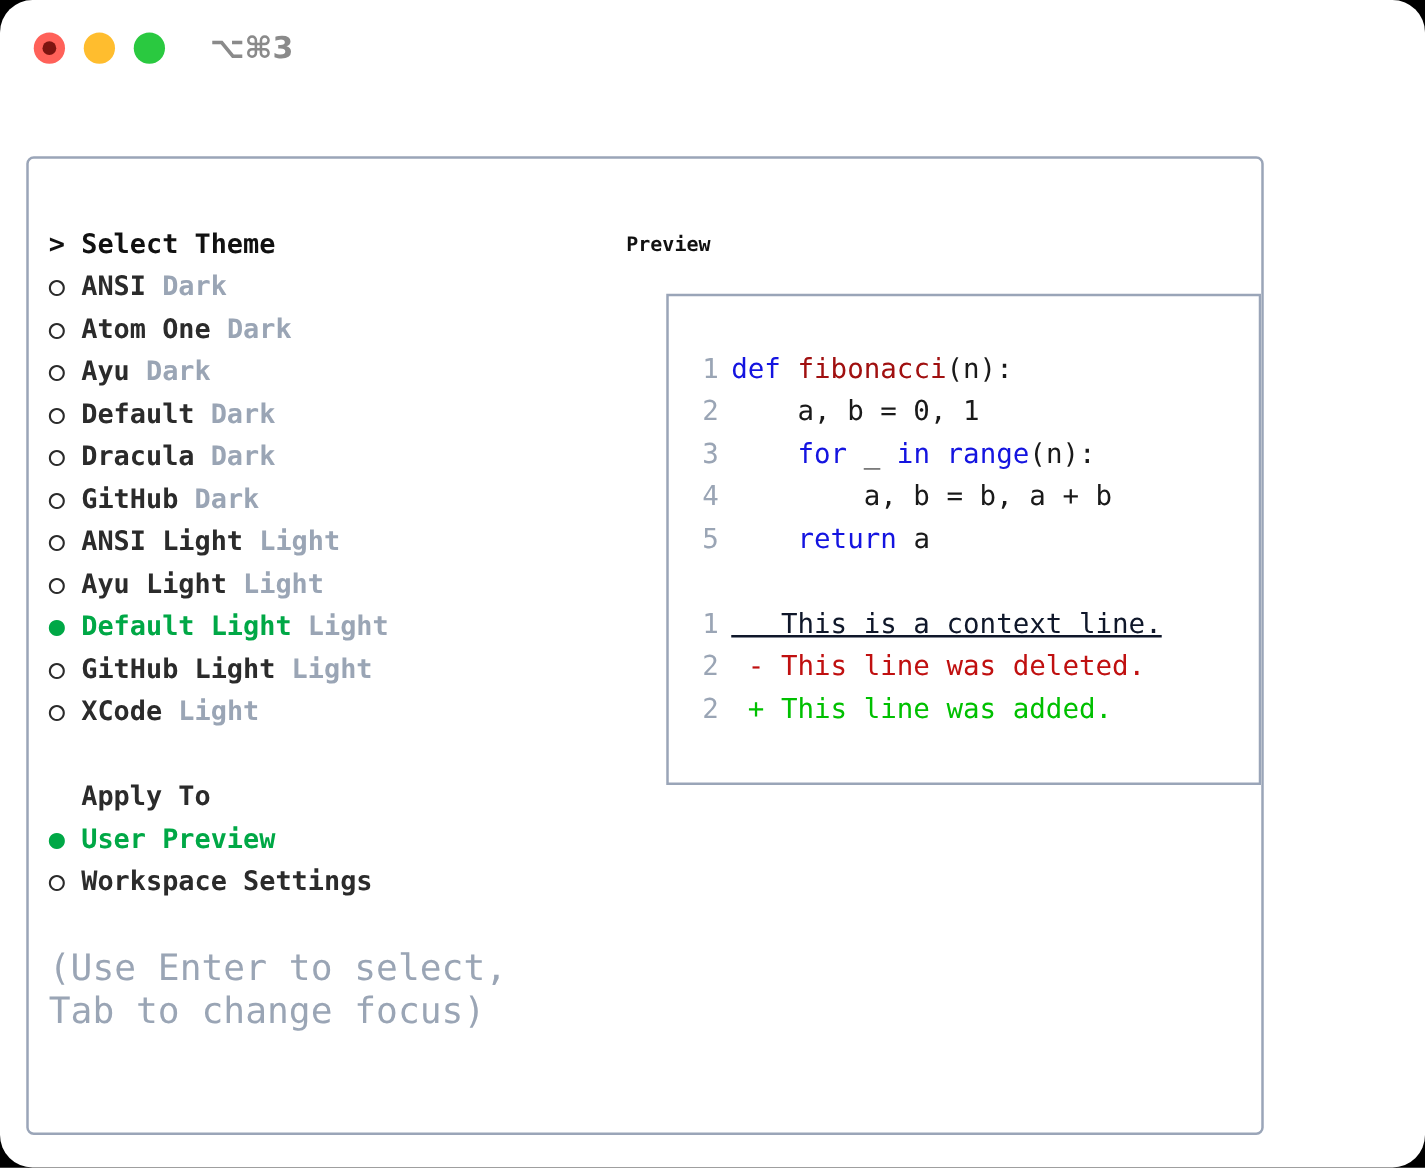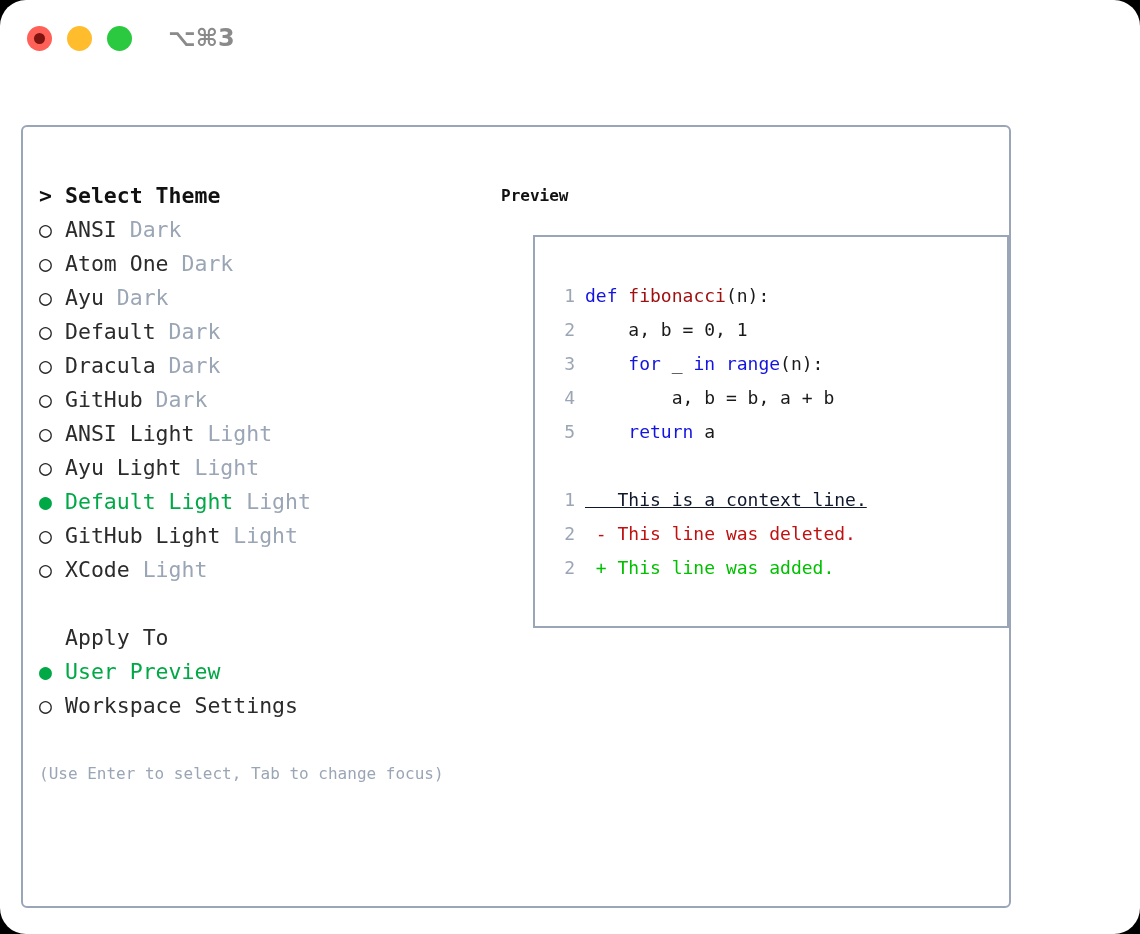--- a/index.html
+++ b/index.html
@@ -83,40 +83,41 @@
     width: 490px;
   }
 
   
   .row {
     height: 34px;
     line-height: 34px;
     font-size: 21.5px;
     white-space: nowrap;
     color: #2b2b2b;
+    font-weight: bold;
   }
   .hdr {
     font-weight: bold;
     color: #111111;
   }
   .marker {
     display: inline-block;
     width: 26px;
   }
   .tag {
     color: #9aa5b5;
   }
   .sel {
     color: #00a846;
   }
   .spacer-row { height: 34px; }
 
   #hint {
     margin-top: 34px;
-    font-size: 16px;
+    font-size: 29px;
     line-height: 34px;
     color: #9aa5b5;
     width: 410px;
   }
 
   
   #preview-title {
     font-size: 16px;
     line-height: 34px;
     font-weight: bold;
@@ -127,21 +128,21 @@
     left: 32px; top: 56px;
     width: 476px;
     height: 393px;
     border: 2px solid #9aa5b8;
     box-sizing: border-box;
     background: #ffffff;
   }
   #code {
     position: absolute;
     left: 14px; top: 42px;
-    font-size: 18px;
+    font-size: 22px;
     line-height: 34px;
   }
   .cline { white-space: pre; height: 34px; }
   .ln {
     display: inline-block;
     width: 26px;
     text-align: right;
     color: #9aa5b5;
     margin-right: 10px;
   }

